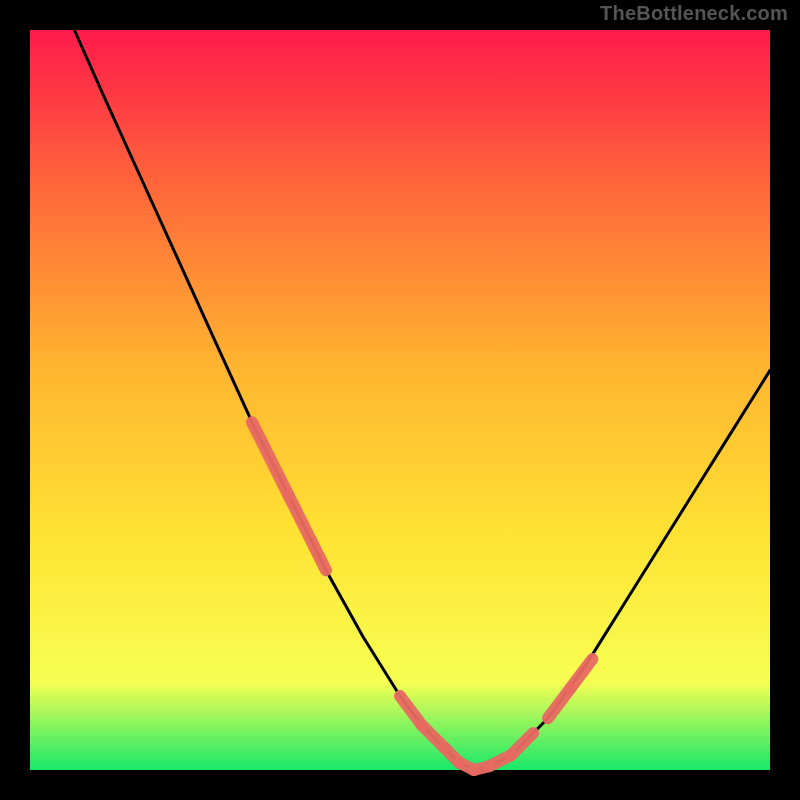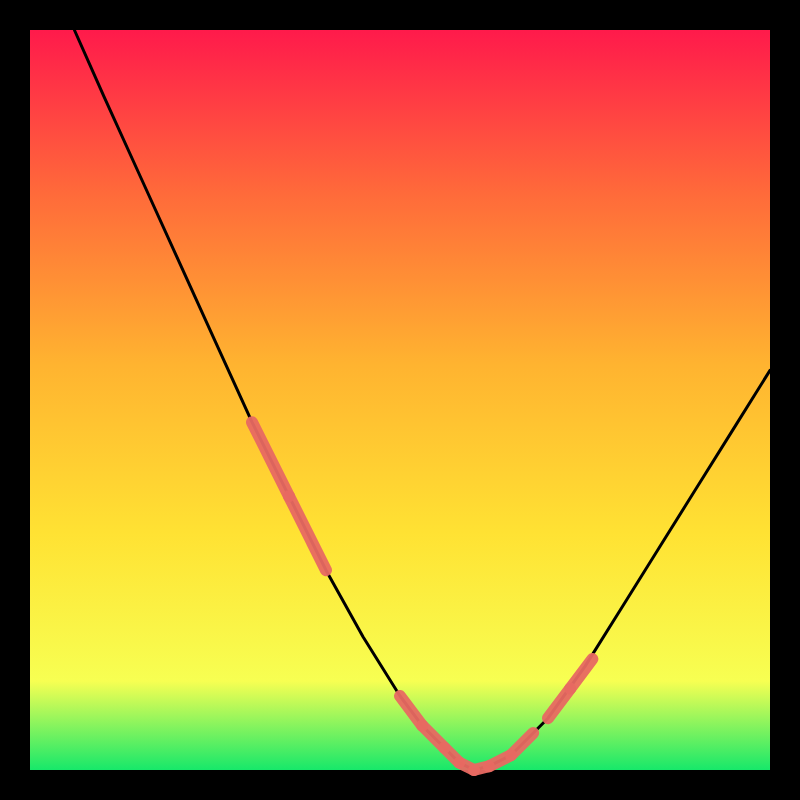--- a/index.html
+++ b/index.html
@@ -31,20 +31,21 @@
     position: absolute;
     top: 0;
     left: 0;
   }
 </style>
 </head>
 <body>
 
 <div class="stage">
 
+  <div class="watermark">TheBottleneck.com</div>
 
   <svg id="chart-svg" width="800" height="800" viewBox="0 0 800 800">
     <defs>
       <linearGradient id="bg-grad" x1="0" y1="0" x2="0" y2="1">
         <stop id="g0" offset="0%" stop-color="#ff1a4b"></stop>
         <stop id="g1" offset="22%" stop-color="#ff6a3a"></stop>
         <stop id="g2" offset="45%" stop-color="#ffb330"></stop>
         <stop id="g3" offset="68%" stop-color="#ffe233"></stop>
         <stop id="g4" offset="88%" stop-color="#f7ff52"></stop>
         <stop id="g5" offset="100%" stop-color="#17e86a"></stop>

